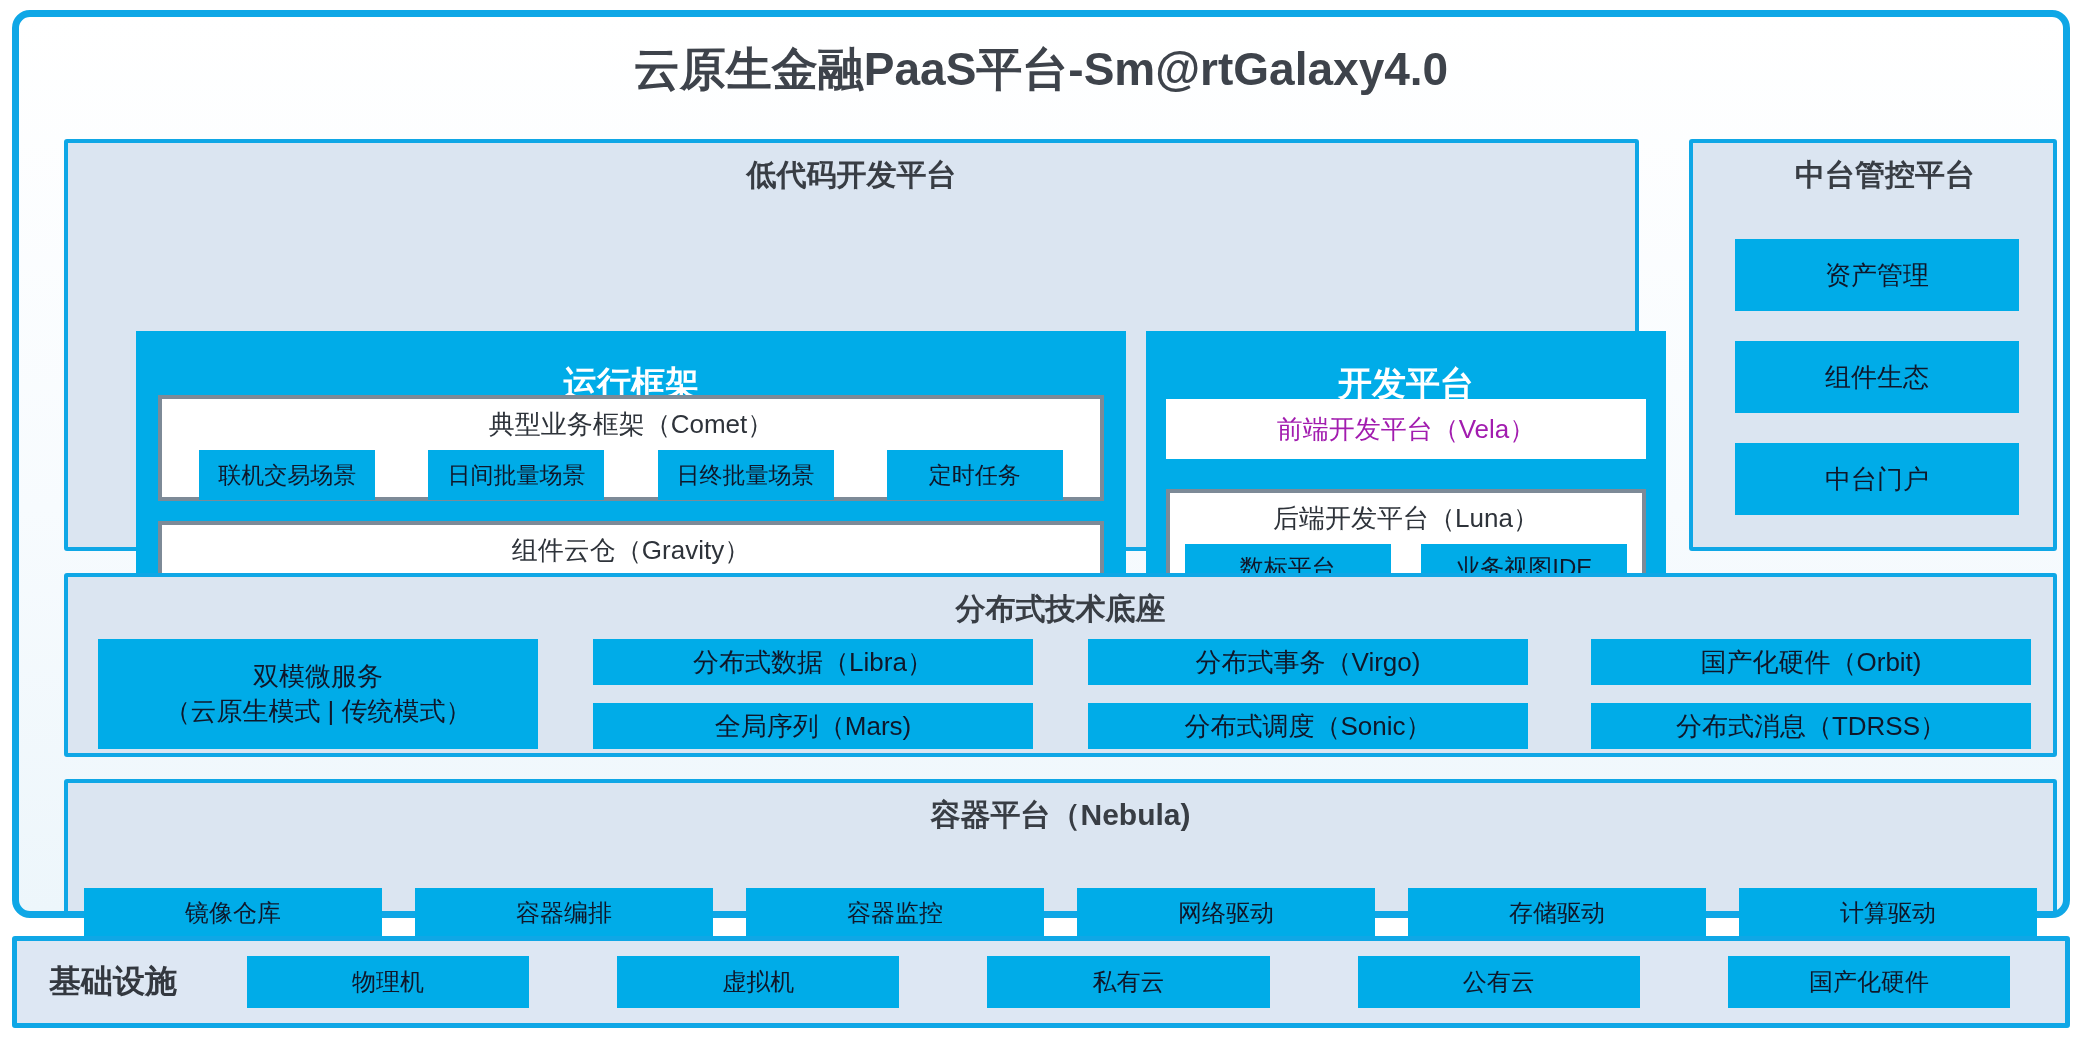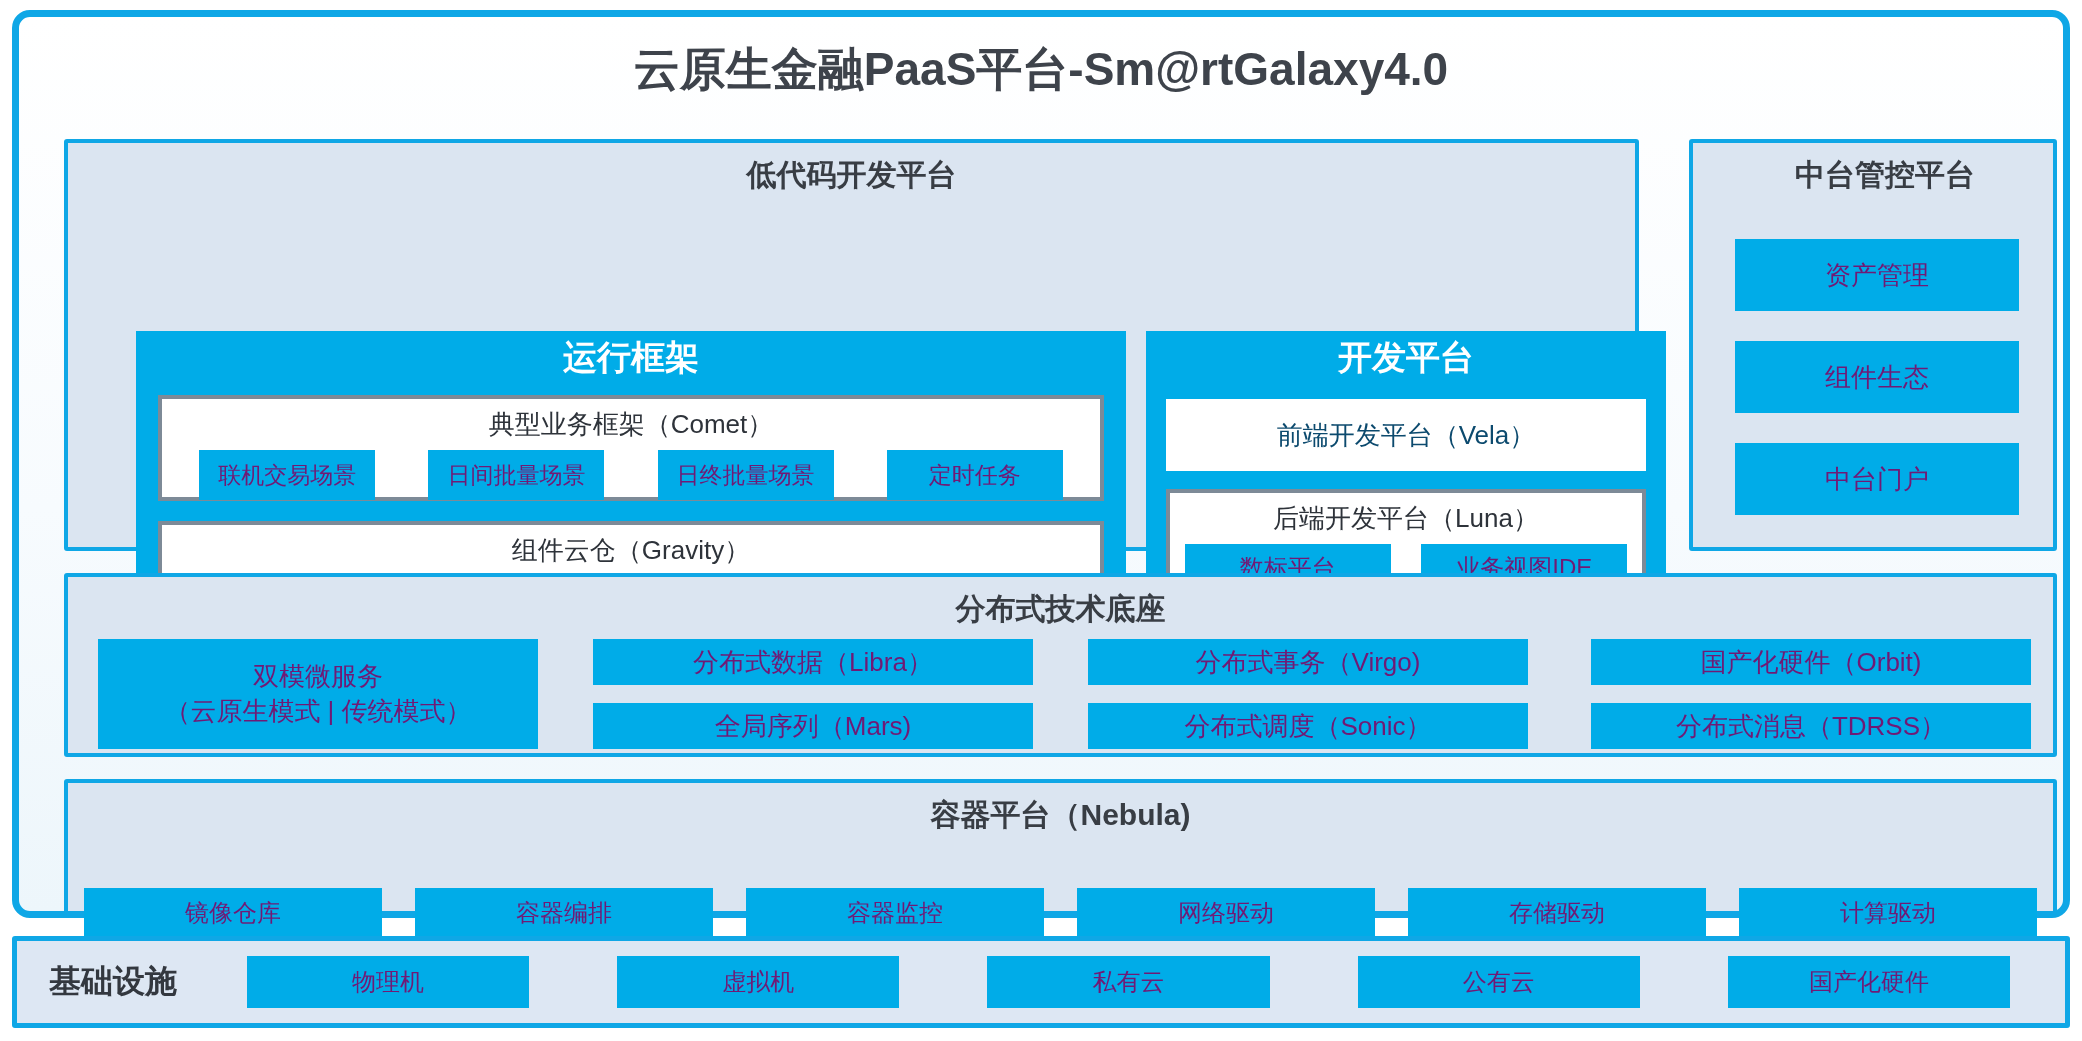--- a/index.html
+++ b/index.html
@@ -31,56 +31,56 @@
     text-align: center; font-size: 30px; font-weight: bold; color: #383d44;
     padding-top: 12px;
   }
 
   
   .blue-block {
     position: absolute; box-sizing: border-box; background: #00ace8;
   }
   .blue-block-title {
     text-align: center; color: #ffffff; font-size: 34px; font-weight: bold;
-    padding-top: 4px;
+    padding-top: 30px;
   }
 
   
   .white-box {
     position: absolute; box-sizing: border-box; background: #ffffff;
   }
   .white-box.gray-border { border: 4px solid #7d8a97; }
   .box-title {
     text-align: center; font-size: 26px; color: #2e333a; padding-top: 8px;
   }
 
   
   .btn {
-    background: #00ace8; color: #701a75; text-align: center;
+    background: #00ace8; color: #0f172a; text-align: center;
     display: flex; flex-direction: column; align-items: center; justify-content: center;
     box-sizing: border-box;
   }
   .btn-row { display: flex; justify-content: space-evenly; align-items: center; gap: 16px; }
 
   
   .lowcode { left: 45px; top: 122px; width: 1575px; height: 412px; }
 
   .runtime { left: 68px; top: 188px; width: 990px; height: 330px; }
   .comet-box { left: 22px; top: 64px; width: 946px; height: 106px; }
   .comet-row { margin-top: 8px; }
   .comet-row .btn { width: 176px; height: 50px; font-size: 23px; }
 
   .gravity-box { left: 22px; top: 190px; width: 946px; height: 124px; }
   .gravity-row { margin-top: 9px; }
   .gravity-row .btn { width: 128px; height: 50px; font-size: 23px; }
 
   .dev { left: 1078px; top: 188px; width: 520px; height: 330px; }
-  .vela-box { left: 20px; top: 68px; width: 480px; height: 72px;
+  .vela-box { left: 20px; top: 68px; width: 480px; height: 60px;
               display: flex; align-items: center; justify-content: center;
-              font-size: 26px; color: #0c4a6e; }
+              font-size: 26px; color: #a21caf; }
   .luna-box { left: 20px; top: 158px; width: 480px; height: 156px; }
   .luna-row { margin-top: 8px; }
   .luna-row .btn { width: 206px; height: 78px; font-size: 24px; line-height: 1.3; }
 
   
   .governance { left: 1670px; top: 122px; width: 368px; height: 412px; padding-left: 24px; }
   .governance .btn { position: absolute; left: 42px; width: 284px; height: 72px; font-size: 26px; }
   .gov-btn-0 { top: 96px; }
   .gov-btn-1 { top: 198px; }
   .gov-btn-2 { top: 300px; }

